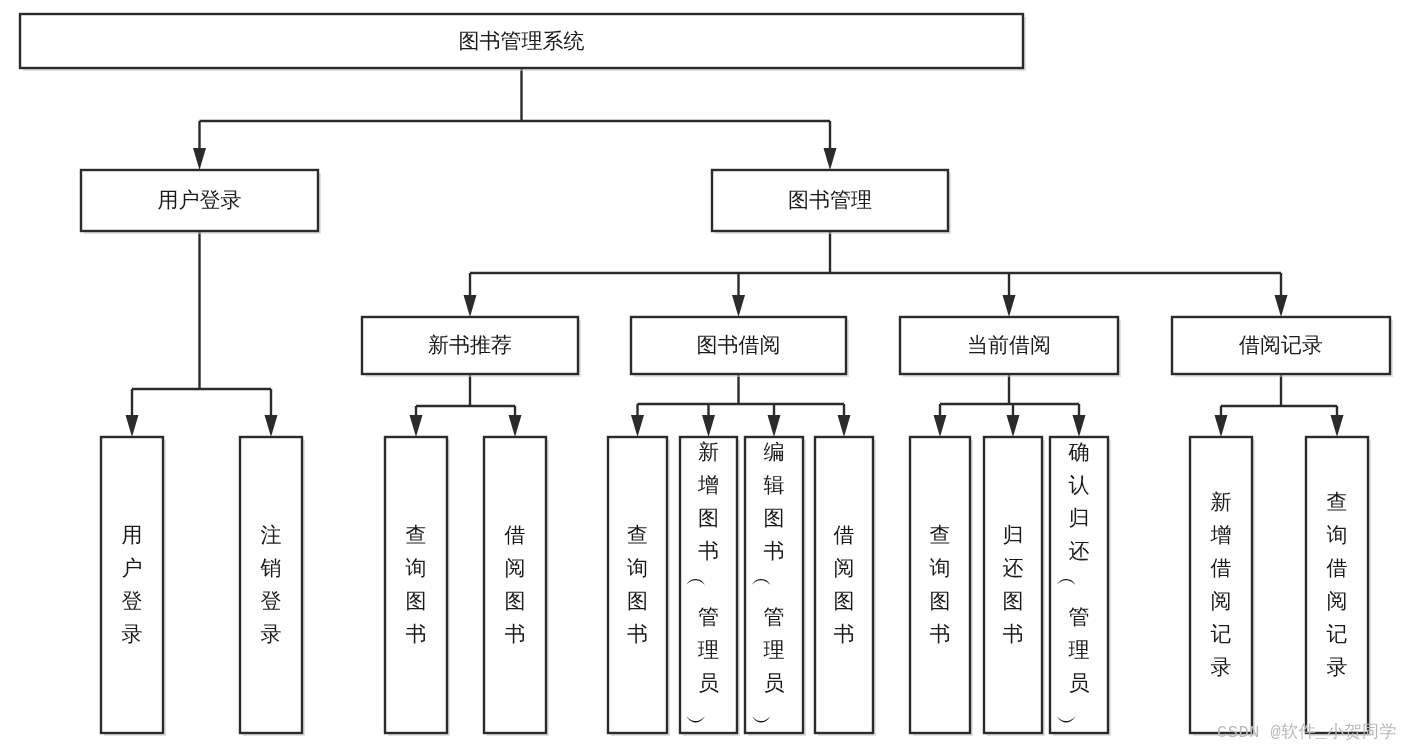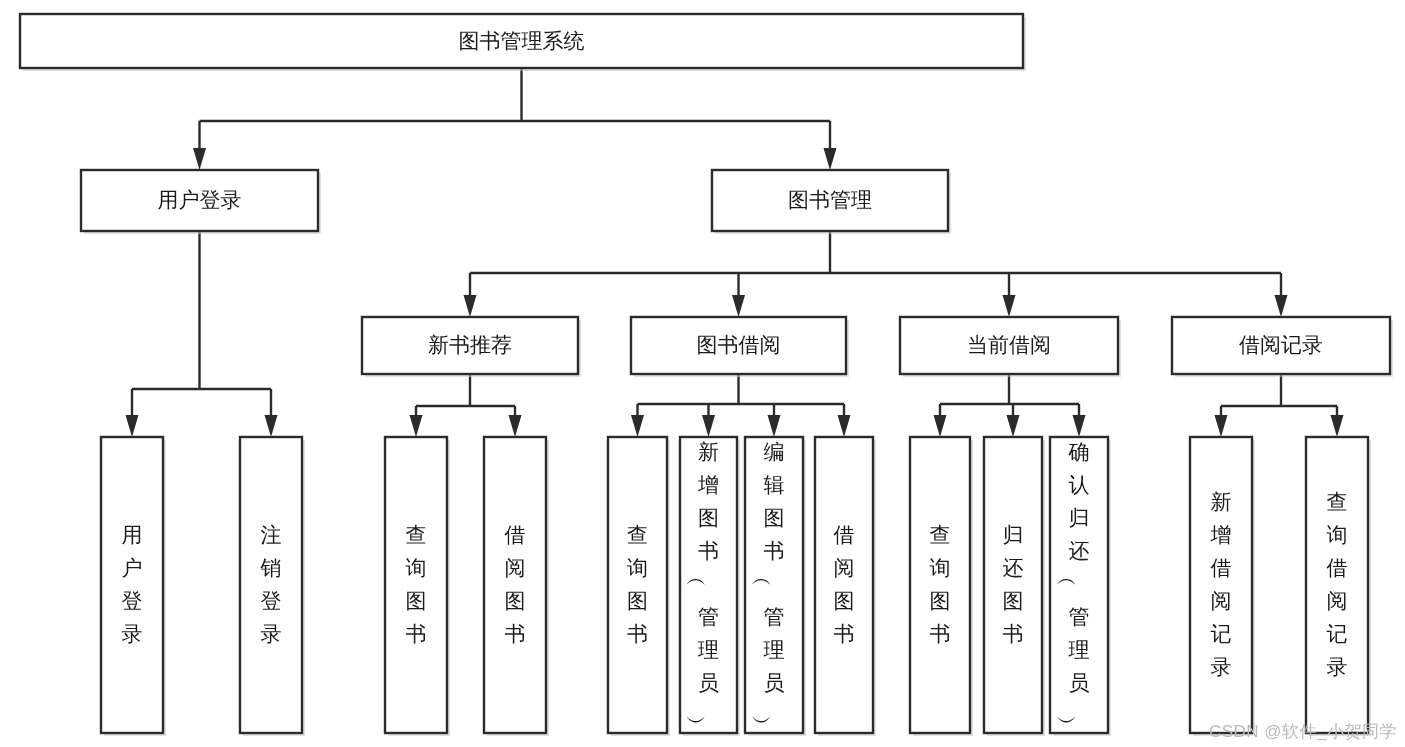--- a/index.html
+++ b/index.html
@@ -52,21 +52,21 @@
   .node-label-v {
     font-family: "Liberation Sans", "DejaVu Sans", sans-serif;
     font-size: 21px;
     fill: #1a1a1a;
     text-anchor: middle;
   }
   .watermark {
     position: absolute;
     right: 8px;
     bottom: 4px;
-    font-family: Liberation Sans, sans-serif;
+    font-family: Liberation Mono, monospace;
     font-size: 17px;
     color: #b9b9b9;
     letter-spacing: 0.5px;
     white-space: nowrap;
     user-select: none;
   }
 </style>
 </head>
 <body>
 

